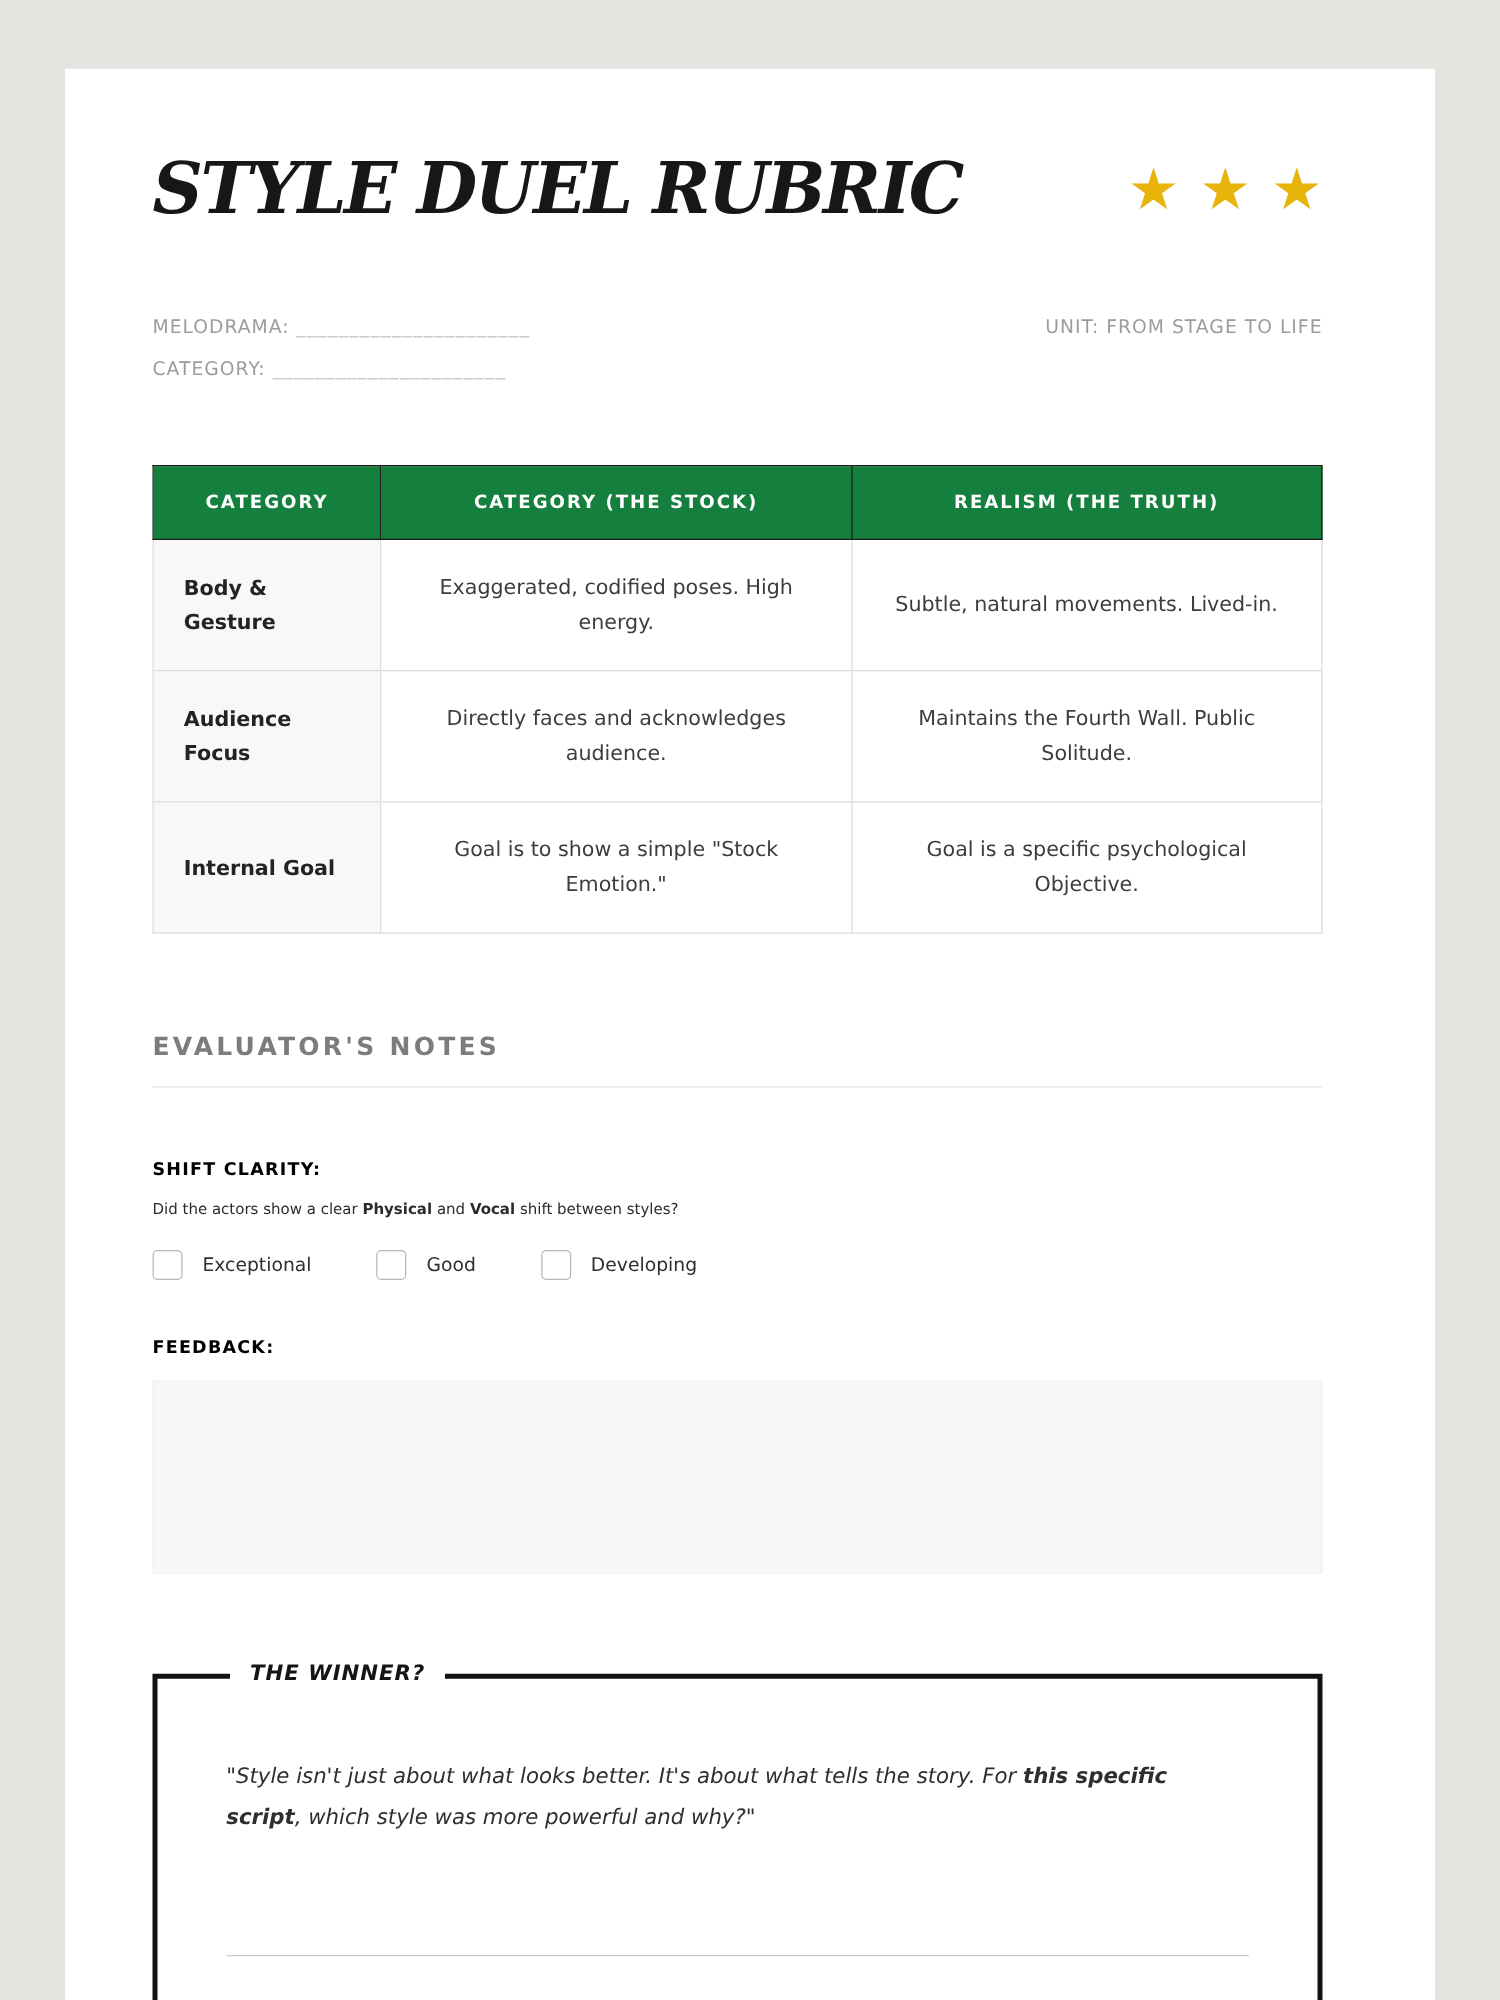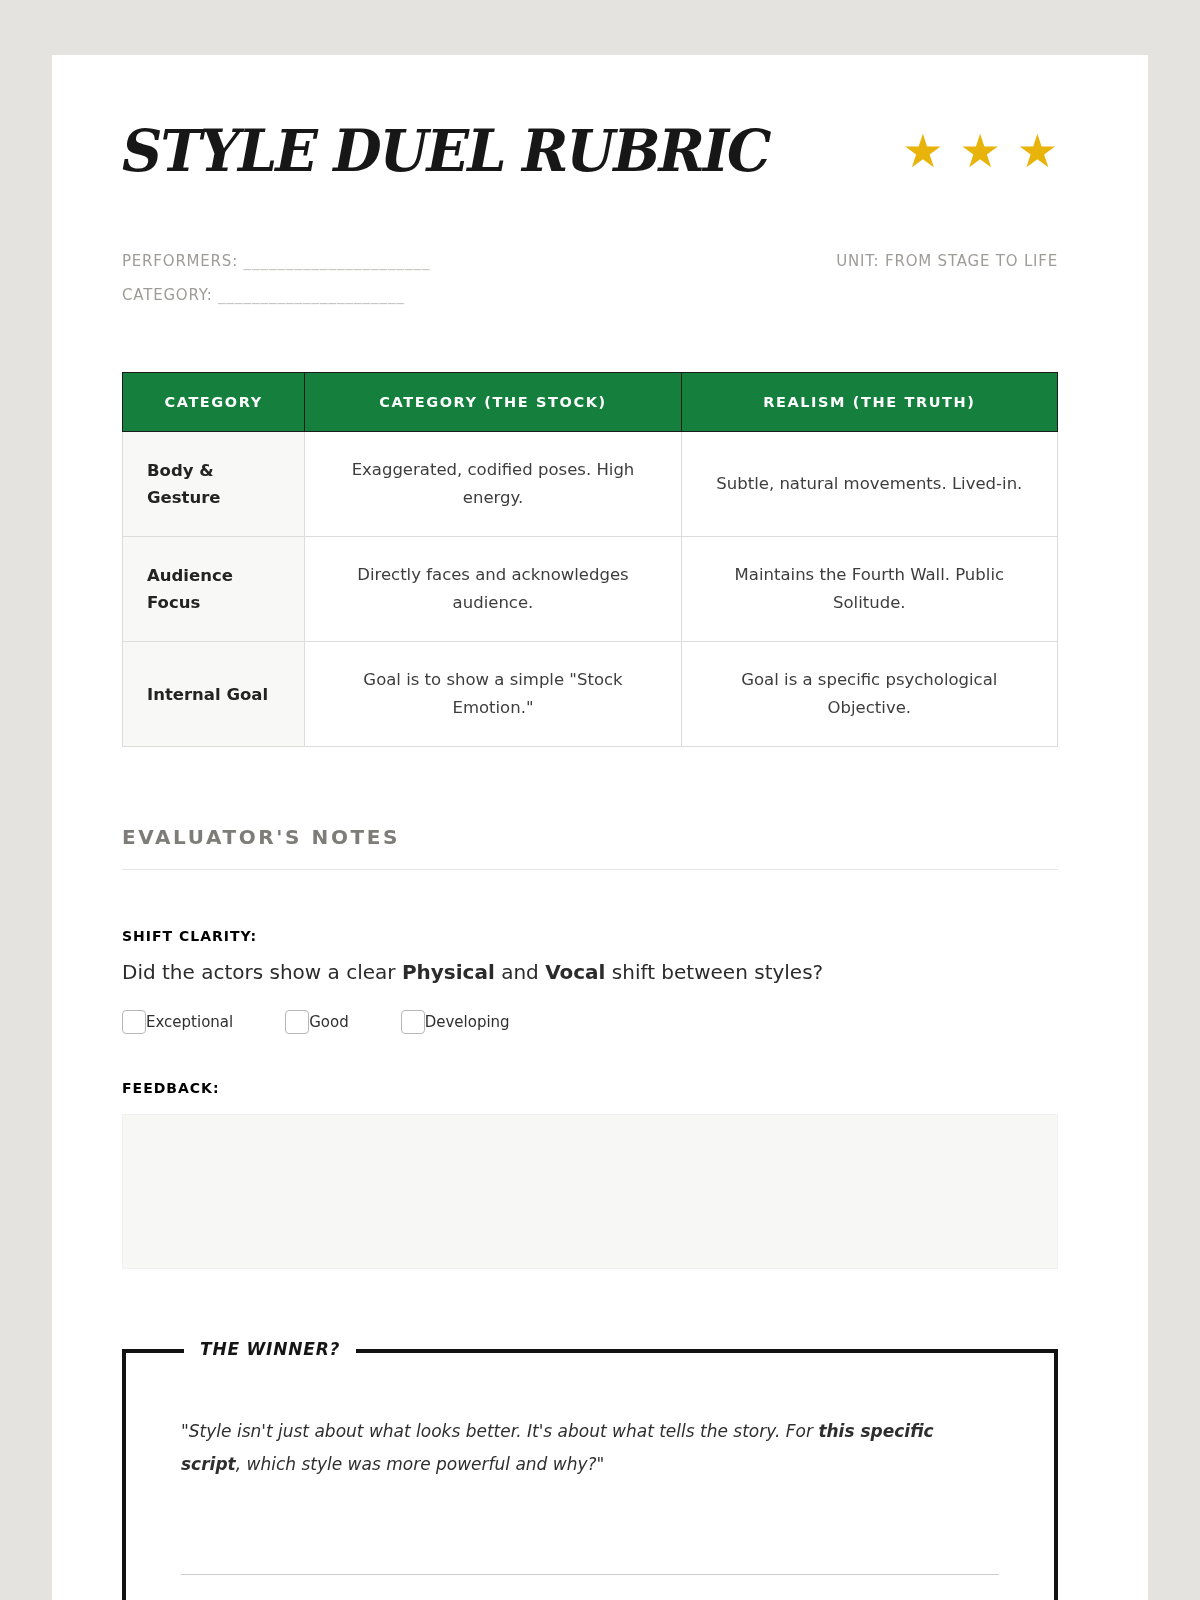--- a/index.html
+++ b/index.html
@@ -115,31 +115,31 @@
   .small-label {
     color: #000000;
     font-size: 14px;
     letter-spacing: 1px;
     font-weight: bold;
   }
   .shift-label { margin-top: 58px; }
   .question {
     margin-top: 16px;
     color: #2b2b2b;
-    font-size: 20px;
+    font-size: 12px;
   }
   .question .b { font-weight: bold; }
 
   .checkbox-row {
     margin-top: 26px;
     display: flex;
     align-items: center;
     gap: 52px;
   }
-  .checkbox-item { display: flex; align-items: center; gap: 0; }
+  .checkbox-item { display: flex; align-items: center; gap: 16px; }
   .checkbox-box {
     width: 24px;
     height: 24px;
     border: 1px solid #b9b7b3;
     border-radius: 4px;
     background: #ffffff;
     cursor: pointer;
   }
   .checkbox-label { font-size: 15px; color: #2f2f2f; }
 
@@ -195,21 +195,21 @@
     <div class="stars">
       <span class="star">★</span>
       <span class="star">★</span>
       <span class="star">★</span>
     </div>
   </div>
 
   <div class="meta-row">
     <div>
       <div class="meta-label">
-        <span>PERFORMERS:</span>
+        <span>MELODRAMA:</span>
         <span class="blank-line">______________________</span>
       </div>
       <div class="meta-label">
         <span>CATEGORY:</span>
         <span class="blank-line">______________________</span>
       </div>
     </div>
     <div class="unit-label">UNIT: FROM STAGE TO LIFE</div>
   </div>
 

